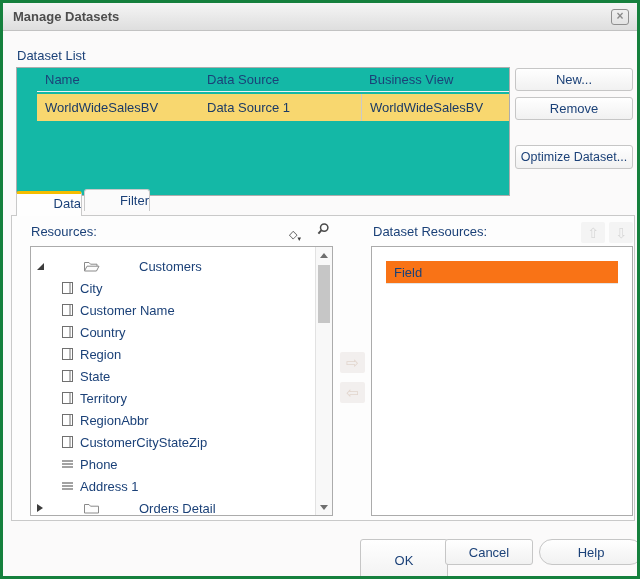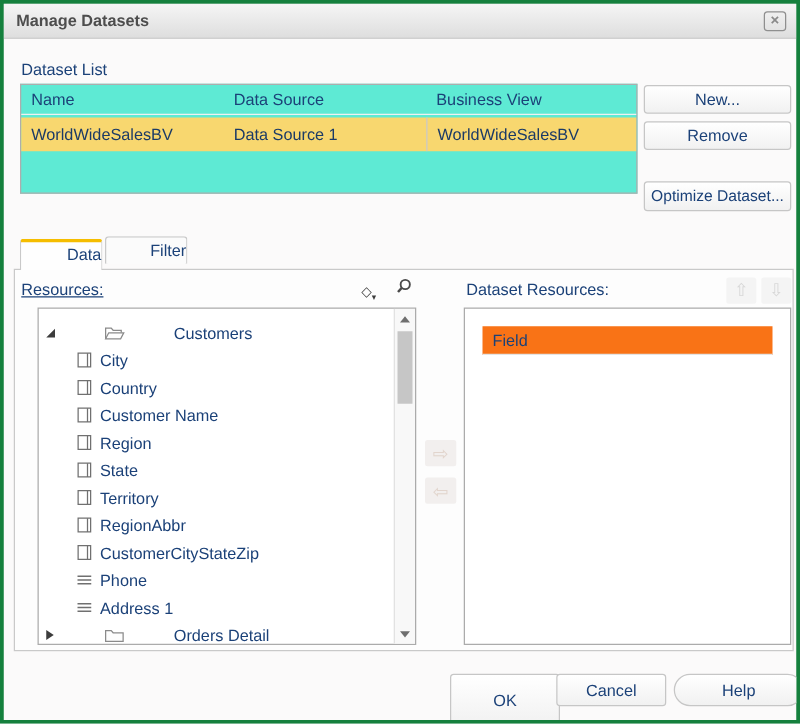--- a/index.html
+++ b/index.html
@@ -19,22 +19,22 @@
   .title { position:absolute; left:10px; top:0; line-height:28px; font-size:13px; font-weight:bold; color:#4D4D4D; }
   .close-btn {
     position:absolute; right:8px; top:6px; width:18px; height:16px;
     border:1px solid #8F8F8F; border-radius:3px; background:transparent;
     color:#8A8A8A; font-size:12px; font-weight:bold; line-height:13px; text-align:center; cursor:default;
   }
   
   .sect-label { position:absolute; color:#1B4178; font-size:13px; }
   
   .dstable {
-    position:absolute; left:13px; top:64px; width:494px; height:88px;
-    background:#5eead4; border:1px solid #ADADAD;
+    position:absolute; left:13px; top:64px; width:494px; height:129px;
+    background:#14b8a6; border:1px solid #ADADAD;padding-left:20px;
   }
   .thead, .trow { display:grid; grid-template-columns:162px 162px 1fr; align-items:center; }
   .thead { height:24px; border-bottom:1px solid #F0F0F0; }
   .thead .cell { padding-left:8px; color:#1B4178; font-size:13px; }
   .trow { height:27px; margin-top:2px; background:#F8D76F; }
   .trow .cell { padding-left:8px; color:#1B3A66; font-size:13px; height:100%; display:flex; align-items:center; }
   .trow .cell.bv { border-left:1px solid #C9C9C9; }
   
   .btn {
     position:absolute;
@@ -149,21 +149,21 @@
   </div>
 
   <div class="btn" id="btn-new">New...</div>
   <div class="btn" id="btn-remove">Remove</div>
   <div class="btn" id="btn-optimize">Optimize Dataset...</div>
 
   <div class="tab active">Data</div>
   <div class="tab inactive">Filter</div>
   <div class="tab-panel"></div>
 
-  <div class="sect-label" style="left:14px; top:221px;text-decoration:underline;">Resources:</div>
+  <div class="sect-label" style="left:28px; top:221px;">Resources:</div>
 
   <div class="tool-icon" id="sort-icon">
     <span class="diamond">◇</span><span class="caret">▾</span>
   </div>
   <div class="tool-icon" id="search-icon">
     <svg width="16" height="16" viewBox="0 0 16 16">
       <circle cx="9.2" cy="5.6" r="3.7" fill="none" stroke="#4A4A4A" stroke-width="1.5"></circle>
       <line x1="6.3" y1="8.4" x2="3.4" y2="11.6" stroke="#4A4A4A" stroke-width="2"></line>
     </svg>
   </div>
@@ -189,30 +189,30 @@
           </span>
           <span class="node-label">City</span>
         </div>
         <div class="tree-row level1">
           <span class="node-icon">
             <svg width="13" height="14" viewBox="0 0 13 14">
               <rect x="1.5" y="1.5" width="10" height="11" fill="#FFFFFF" stroke="#707070"></rect>
               <line x1="9" y1="1.5" x2="9" y2="12.5" stroke="#707070"></line>
             </svg>
           </span>
+          <span class="node-label">Customer Name</span>
+        </div>
+        <div class="tree-row level1">
+          <span class="node-icon">
+            <svg width="13" height="14" viewBox="0 0 13 14">
+              <rect x="1.5" y="1.5" width="10" height="11" fill="#FFFFFF" stroke="#707070"></rect>
+              <line x1="9" y1="1.5" x2="9" y2="12.5" stroke="#707070"></line>
+            </svg>
+          </span>
           <span class="node-label">Country</span>
-        </div>
-        <div class="tree-row level1">
-          <span class="node-icon">
-            <svg width="13" height="14" viewBox="0 0 13 14">
-              <rect x="1.5" y="1.5" width="10" height="11" fill="#FFFFFF" stroke="#707070"></rect>
-              <line x1="9" y1="1.5" x2="9" y2="12.5" stroke="#707070"></line>
-            </svg>
-          </span>
-          <span class="node-label">Customer Name</span>
         </div>
         <div class="tree-row level1">
           <span class="node-icon">
             <svg width="13" height="14" viewBox="0 0 13 14">
               <rect x="1.5" y="1.5" width="10" height="11" fill="#FFFFFF" stroke="#707070"></rect>
               <line x1="9" y1="1.5" x2="9" y2="12.5" stroke="#707070"></line>
             </svg>
           </span>
           <span class="node-label">Region</span>
         </div>

